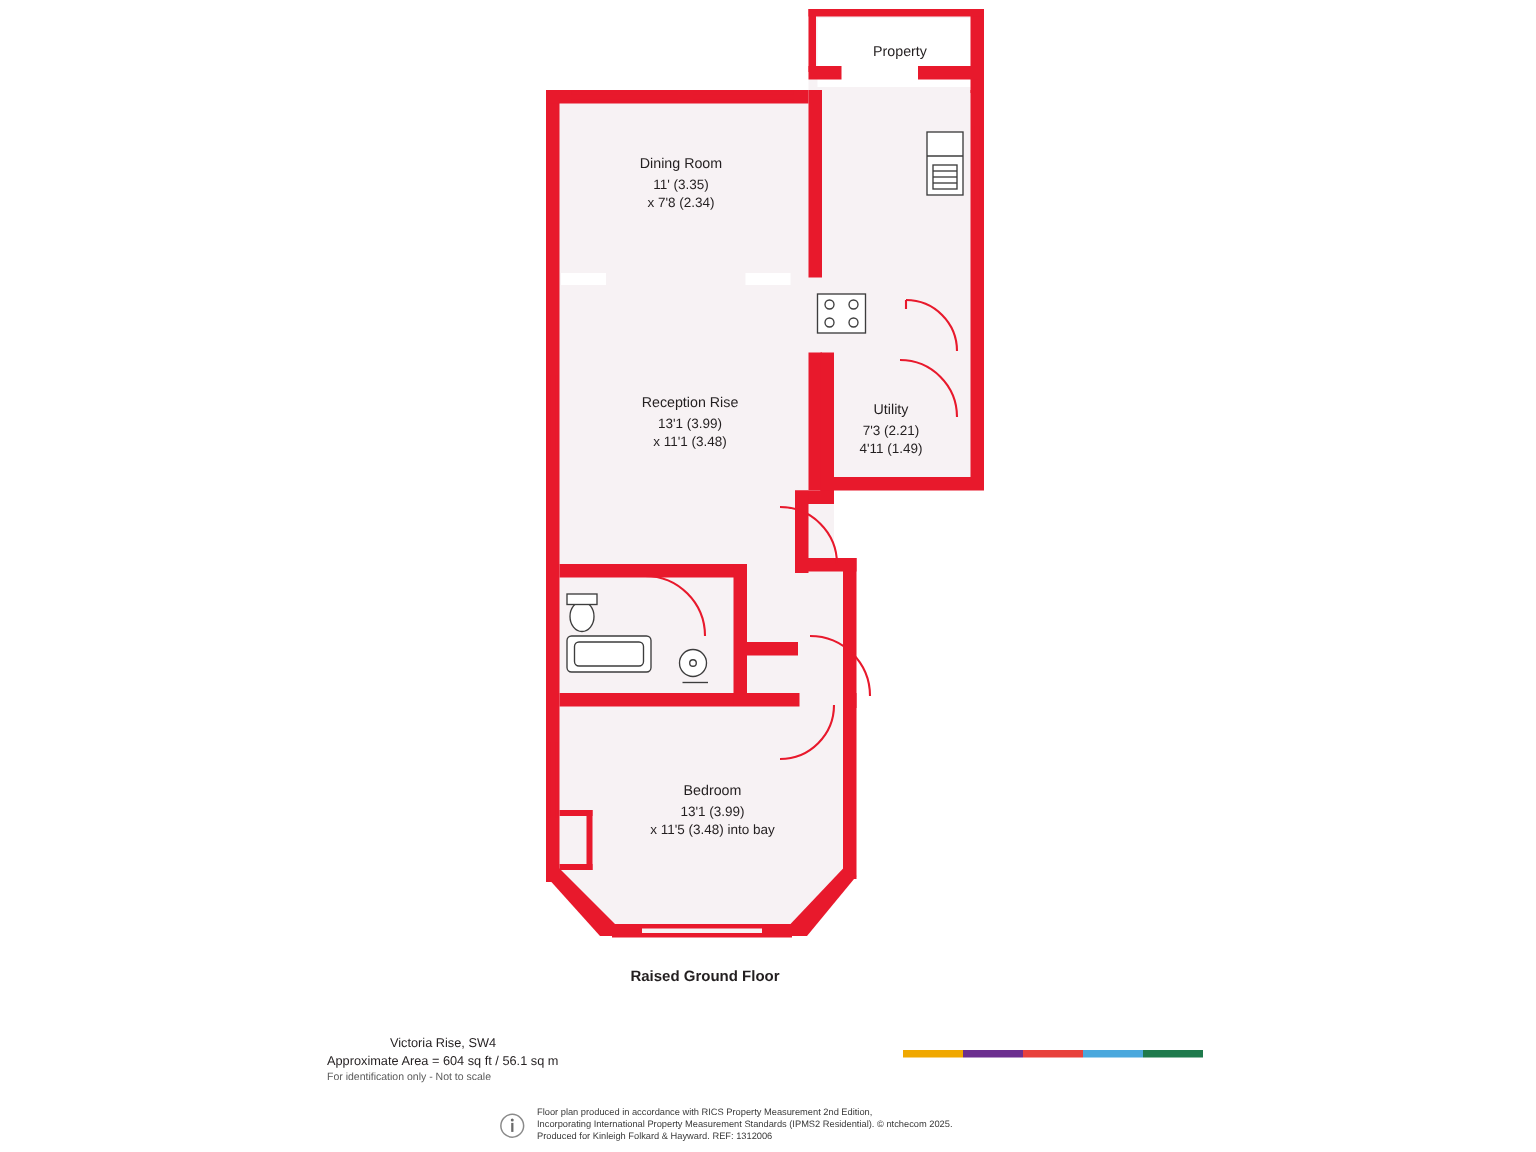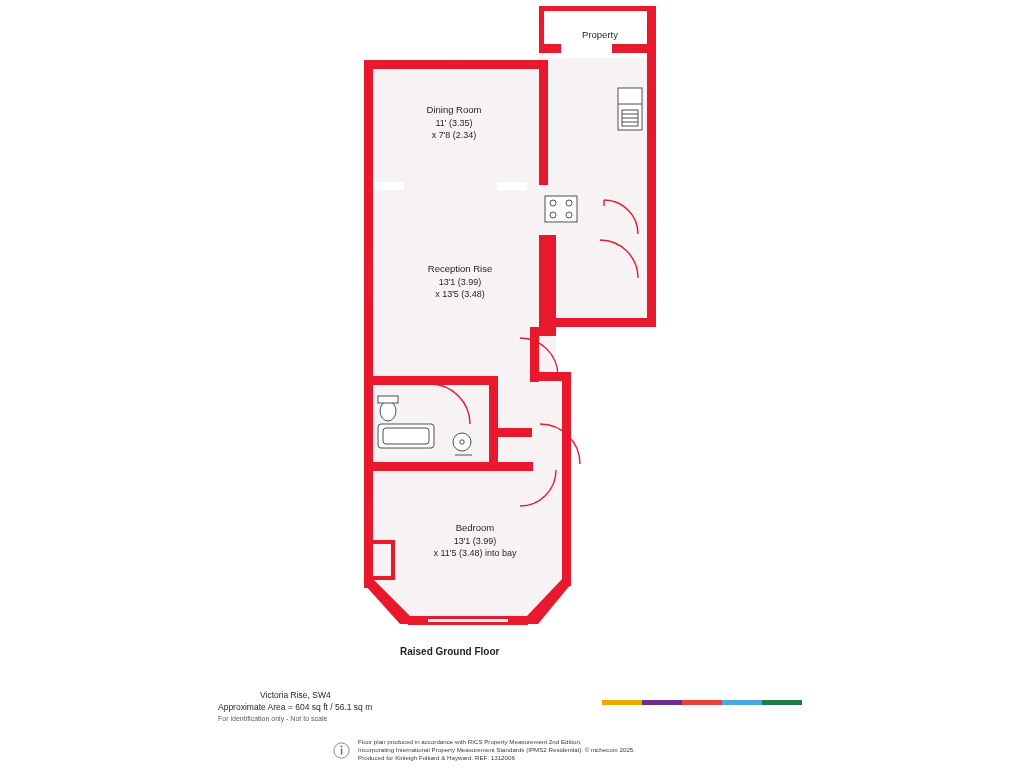--- a/index.html
+++ b/index.html
@@ -41,20 +41,21 @@
   }
   .room-label .rdim {
     display: block;
     font-size: 9px;
   }
   .floor-title {
     position: absolute;
     font-size: 10px;
     font-weight: bold;
     color: #231f20;
+    text-align: center;
     white-space: nowrap;
   }
   .footer-left {
     position: absolute;
     left: 218px;
     top: 690px;
     font-size: 8.5px;
     line-height: 11.5px;
     color: #231f20;
   }
@@ -246,23 +247,28 @@
   <div class="room-label" style="left:389px; top:104px; width:130px;">
     <span class="rname">Dining Room</span>
     <span class="rdim">11' (3.35)</span>
     <span class="rdim">x 7'8 (2.34)</span>
   </div>
 
 
   <div class="room-label" style="left:390px; top:263px; width:140px;">
     <span class="rname">Reception Rise</span>
     <span class="rdim">13'1 (3.99)</span>
-    <span class="rdim">x 13'5 (3.48)</span>
-  </div>
-
+    <span class="rdim">x 11'1 (3.48)</span>
+  </div>
+
+  <div class="room-label" style="left:534px; top:268px; width:120px;">
+    <span class="rname">Utility</span>
+    <span class="rdim">7'3 (2.21)</span>
+    <span class="rdim">4'11 (1.49)</span>
+  </div>
 
   <div class="room-label" style="left:405px; top:522px; width:140px;">
     <span class="rname">Bedroom</span>
     <span class="rdim">13'1 (3.99)</span>
     <span class="rdim">x 11'5 (3.48) into bay</span>
   </div>
 
   <div class="room-label" style="left:560px; top:29px; width:80px;">
     <span class="rname">Property</span>
   </div>

